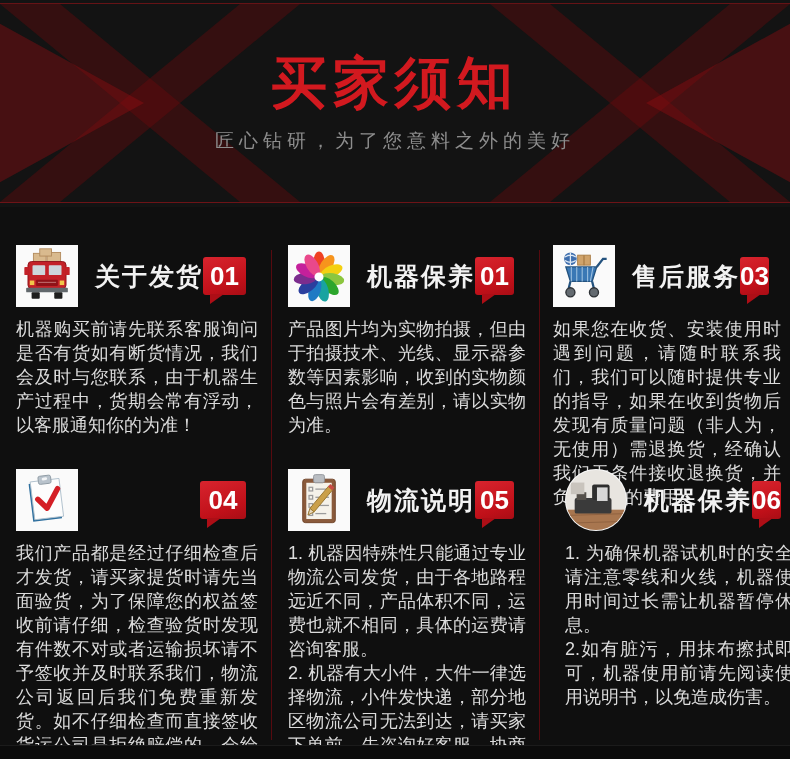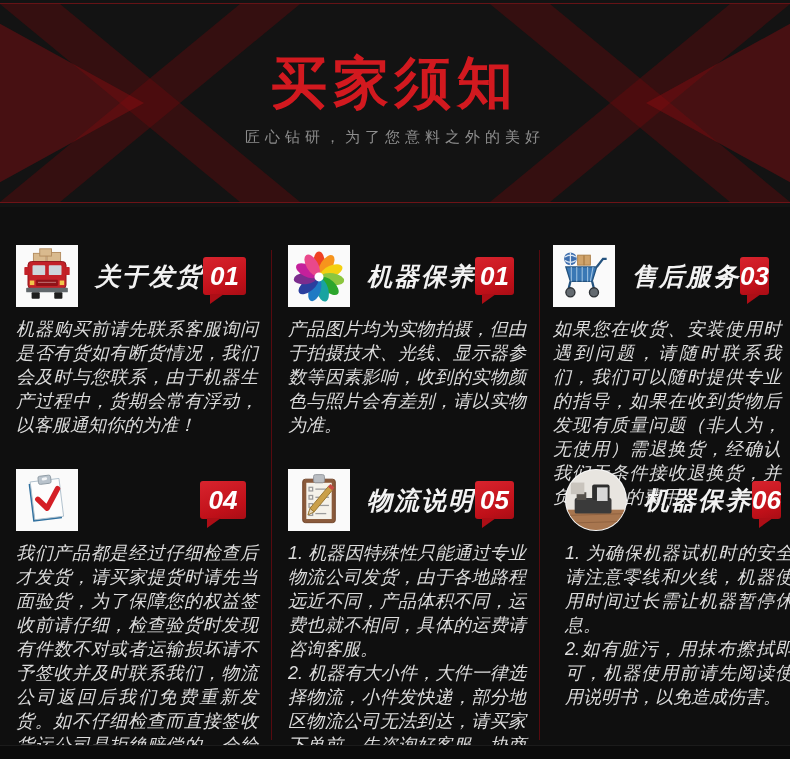--- a/index.html
+++ b/index.html
@@ -13,28 +13,28 @@
   .hero .red-line-bottom { position:absolute; top:202px; left:0; width:100%; height:1px; background:rgba(170,20,26,.6); }
   .deco { position:absolute; top:4px; height:198px; width:300px; }
   .deco-left { left:0; }
   .deco-right { right:0; transform:scaleX(-1); }
   .deco .band-a, .deco .band-b, .deco .wedge { position:absolute; inset:0; }
   .deco .band-a { background:rgba(120,8,12,.34); clip-path:polygon(0% 0%,20% 0%,100% 100%,80% 100%); }
   .deco .band-b { background:rgba(120,8,12,.34); clip-path:polygon(80% 0%,100% 0%,20% 100%,0% 100%); }
   .deco .wedge  { background:rgba(150,12,18,.40); clip-path:polygon(0% 10%,48% 50%,0% 90%); }
   .hero-inner { position:relative; text-align:center; padding-top:52px; }
   .hero-title { font-size:56px; font-weight:900; letter-spacing:6px; color:#d2191f; line-height:1.1; }
-  .hero-subtitle { margin-top:14px; font-size:15px; letter-spacing:5px; color:#8d8d8d; }
+  .hero-subtitle { margin-top:14px; font-size:19px; letter-spacing:5px; color:#8d8d8d; }
 
   
   .divider { position:absolute; width:1px; top:250px; height:490px; background:#570a0f; }
   .divider-1 { left:271px; }
   .divider-2 { left:539px; }
 
-  .section { position:absolute;font-style:italic; }
+  .section { position:absolute; }
   .sec-1 { left:16px;  top:244px; width:242px; }
   .sec-2 { left:288px; top:244px; width:238px; }
   .sec-3 { left:553px; top:244px; width:228px; }
   .sec-4 { left:16px;  top:468px; width:242px; }
   .sec-5 { left:288px; top:468px; width:238px; }
   .sec-6 { left:565px; top:468px; width:228px; }
 
   .sec-head { display:flex; align-items:center; height:64px; }
   .icon-box { width:62px; height:62px; background:#fafafa; display:flex; align-items:center; justify-content:center; flex:0 0 62px; }
   .icon-box.round { border-radius:50%; overflow:hidden; }

